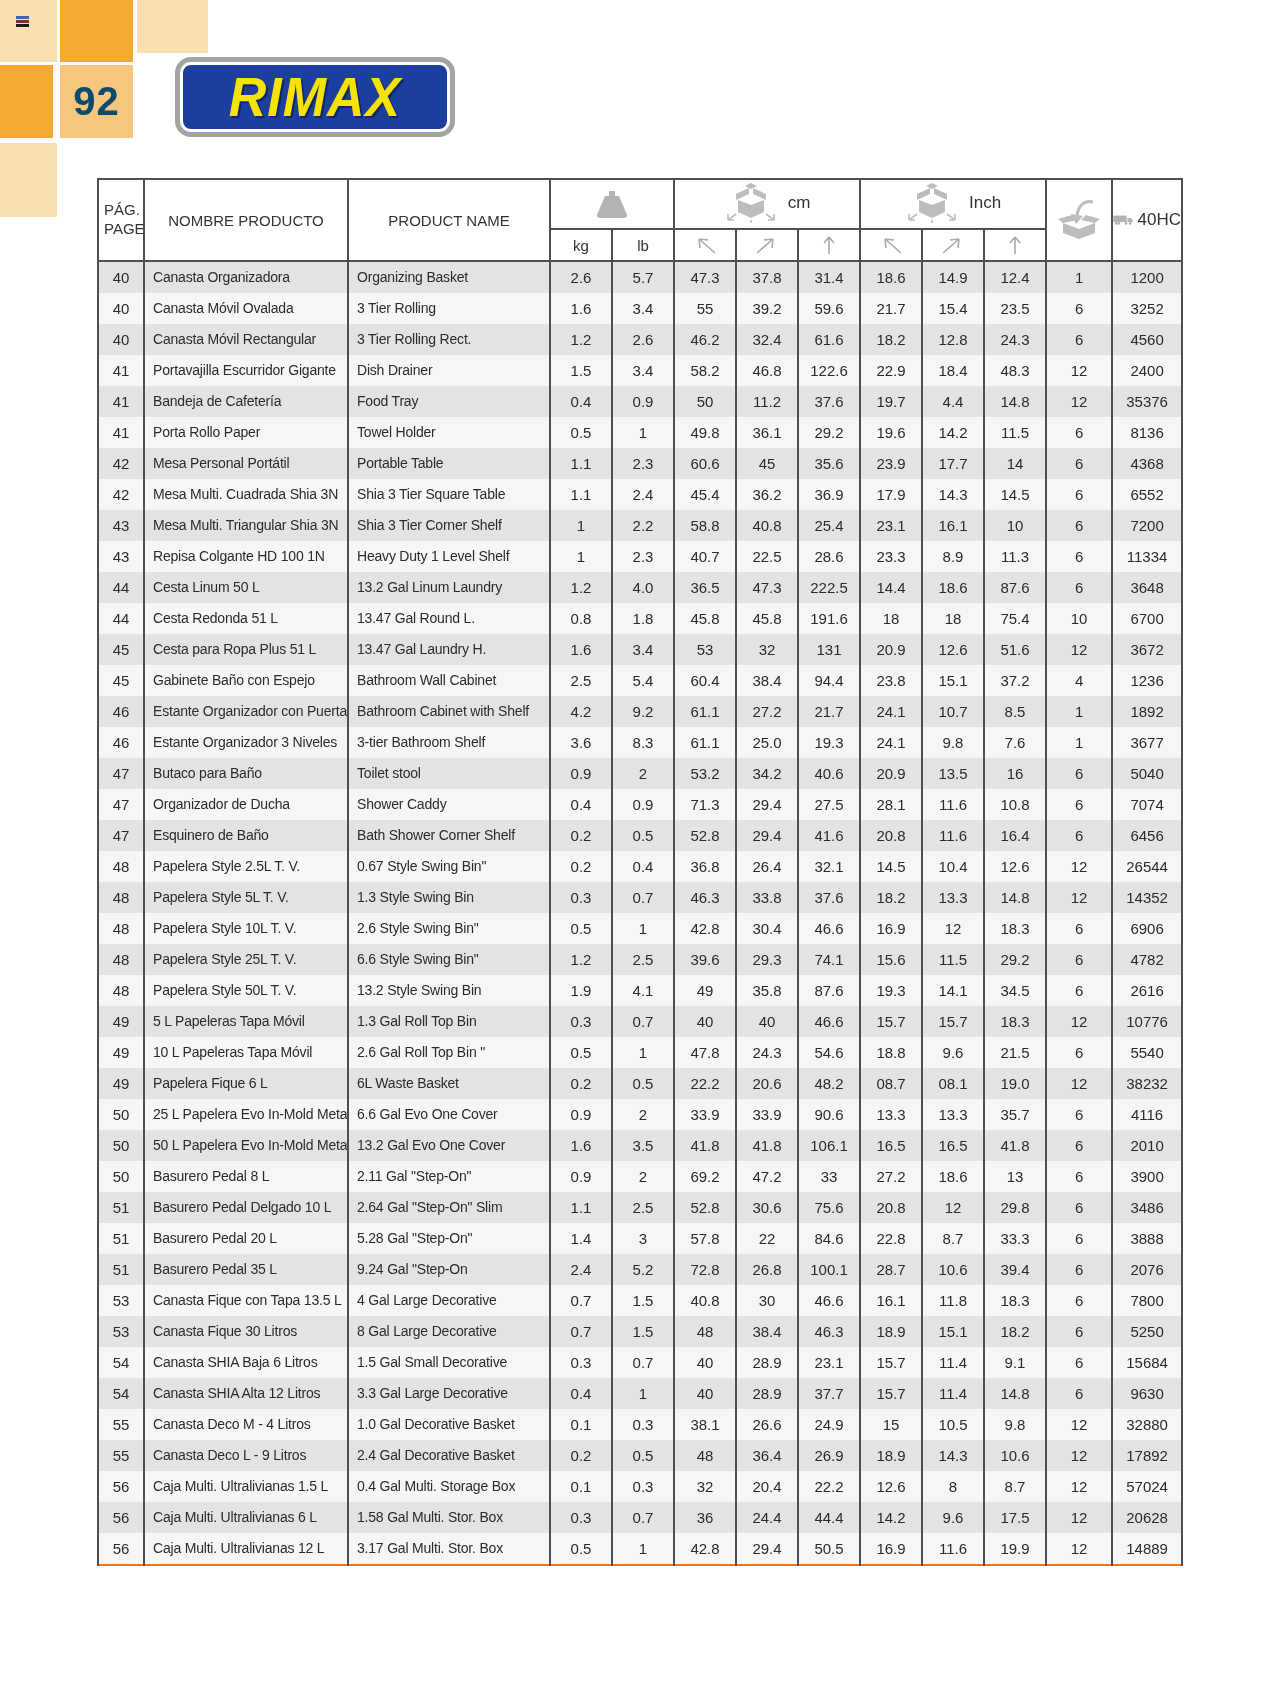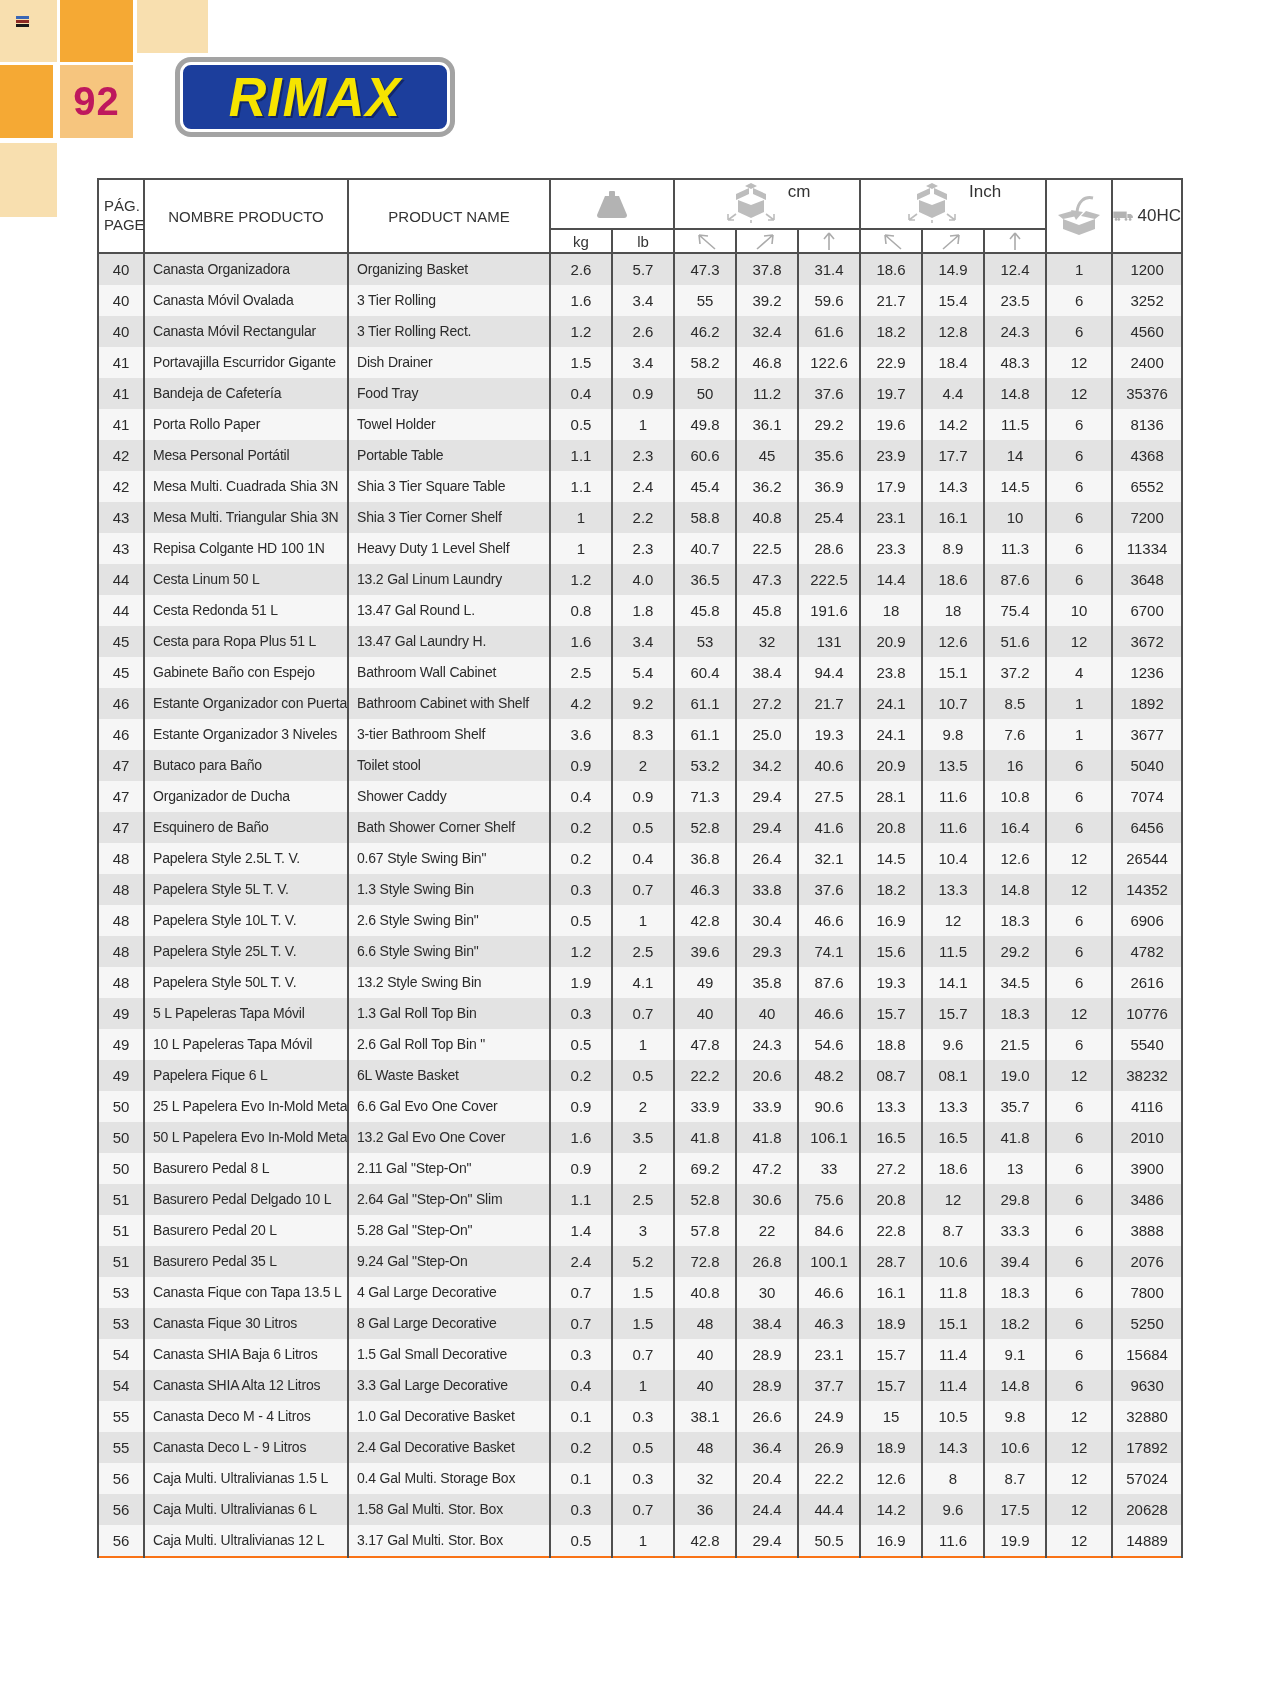--- a/index.html
+++ b/index.html
@@ -7,21 +7,21 @@
     width:1280px;height:1695px;position:relative;overflow:hidden;
     font-family:"Liberation Sans",sans-serif;color:#2b2b2b;
   }
   
   .sq{position:absolute;}
   .sq.light{background:#F8DFAF;}
   .sq.orange{background:#F5A934;}
   .sq.mid{background:#F6C57E;}
   .page-num{
     display:flex;align-items:center;justify-content:center;
-    color:#be185d;font-size:40px;font-weight:bold;letter-spacing:1px;
+    color:#0c4a6e;font-size:40px;font-weight:bold;letter-spacing:1px;
   }
   .print-mark{position:absolute;left:16px;top:16px;width:13px;height:11px;
     display:flex;flex-direction:column;gap:1px;}
   .print-mark i{display:block;height:3px;}
   .pm-b{background:#3a66b5;}
   .pm-r{background:#8e2b24;}
   .pm-k{background:#1a1a1a;}
   
   .logo-outer{
     position:absolute;left:175px;top:57px;width:280px;height:80px;
@@ -40,23 +40,23 @@
   
   .table-wrap{position:absolute;left:97px;top:178px;}
   table{border-collapse:collapse;table-layout:fixed;width:1086px;
     border:2px solid #f97316;}
   th,td{border:2px solid #4f4f4f;box-sizing:border-box;}
   thead th{
     background:#fff;font-weight:normal;color:#333;
     font-size:15px;vertical-align:middle;text-align:center;padding:0;
   }
   tr.group-row th{height:50px;}
-  tr.sub-row th{height:24px;}
+  tr.sub-row th{height:32px;}
   th.h-page{text-align:left;padding-left:5px;font-size:15px;line-height:1.25;}
-  .group-label{display:inline-flex;gap:10px;font-size:17px;}
+  .group-label{display:inline-flex;align-items:center;gap:10px;font-size:17px;}
   .hc-cell{display:flex;flex-direction:row;align-items:center;justify-content:center;gap:4px;font-size:17px;}
   tbody td{
     border-top:none;border-bottom:none;height:31px;padding:0;
     font-size:15px;text-align:center;line-height:31px;
     white-space:nowrap;overflow:hidden;
   }
   tbody tr.odd td{background:#E3E3E3;}
   tbody tr.even td{background:#F6F6F6;}
   td.c-nombre,td.c-product{text-align:left;padding:0 8px;font-size:14px;letter-spacing:-0.2px;}
   

